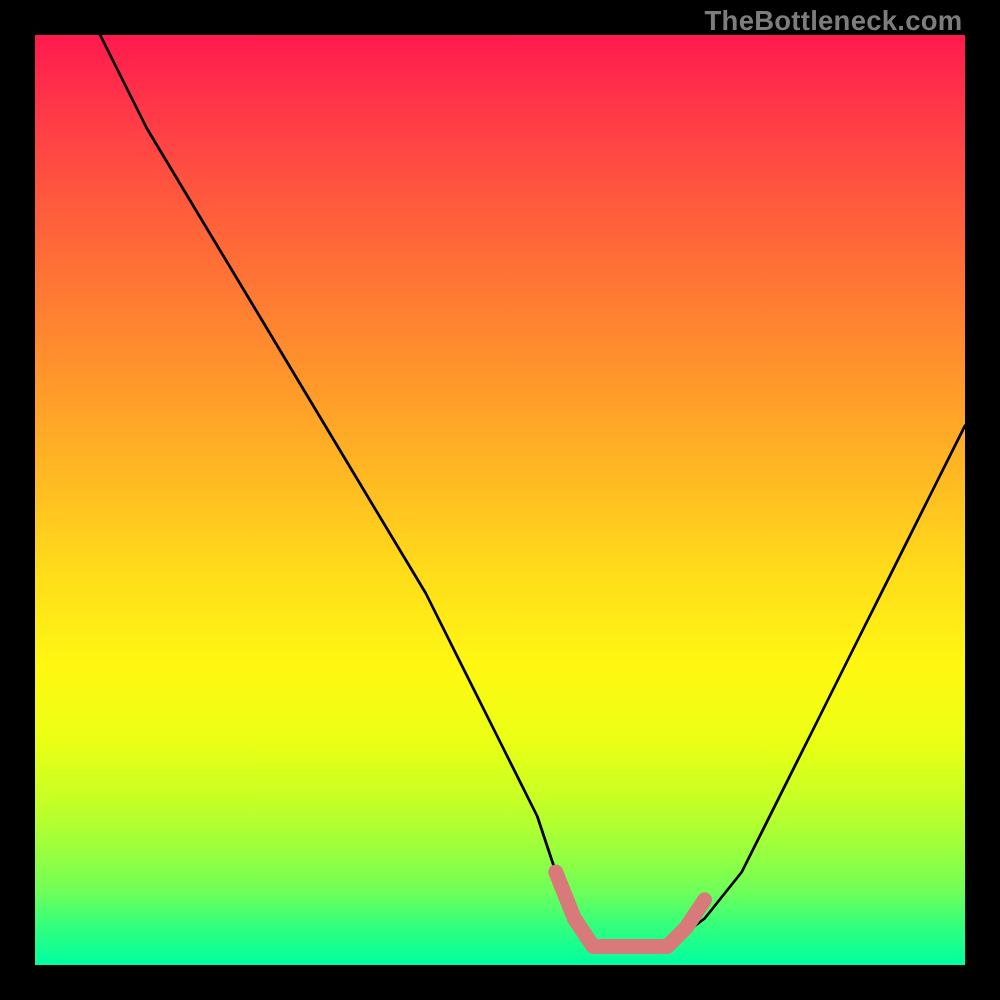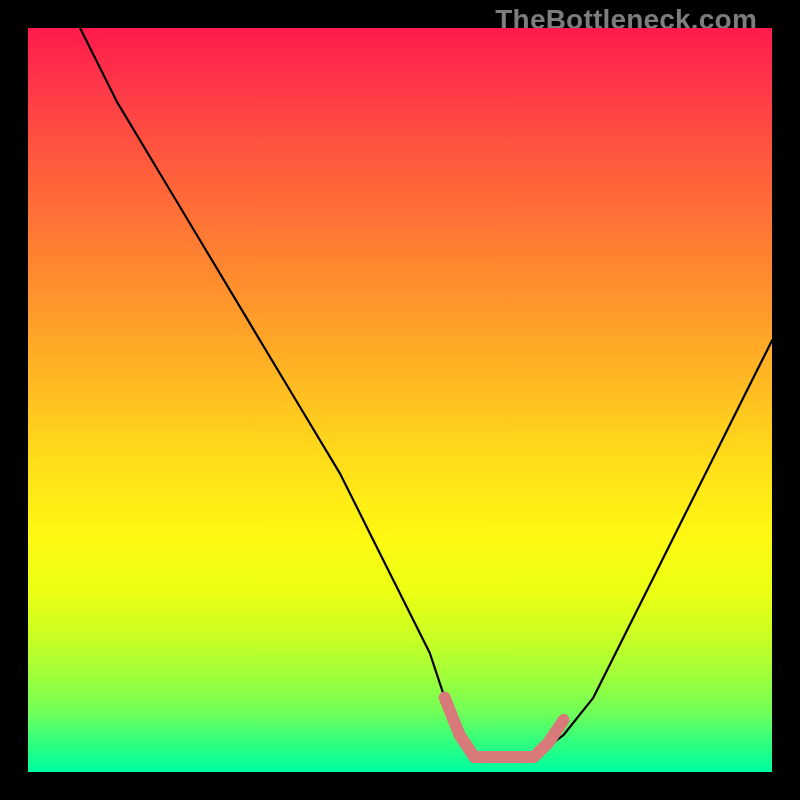--- a/index.html
+++ b/index.html
@@ -37,23 +37,23 @@
       #c8ff24 82%,
       #a0ff3a 87%,
       #70ff58 92%,
       #30ff7e 96%,
       #00ffa2 100%
     );
   }
   .watermark {
     position: absolute;
     top: 4px;
-    right: 43px;
+    right: 30px;
     font-family: Arial, Helvetica, sans-serif;
-    font-size: 28px;
+    font-size: 22px;
     font-weight: 600;
     color: #7d7d7d;
     letter-spacing: 0.2px;
     user-select: none;
   }
   svg.curve {
     position: absolute;
     left: 0;
     top: 0;
     width: 744px;

